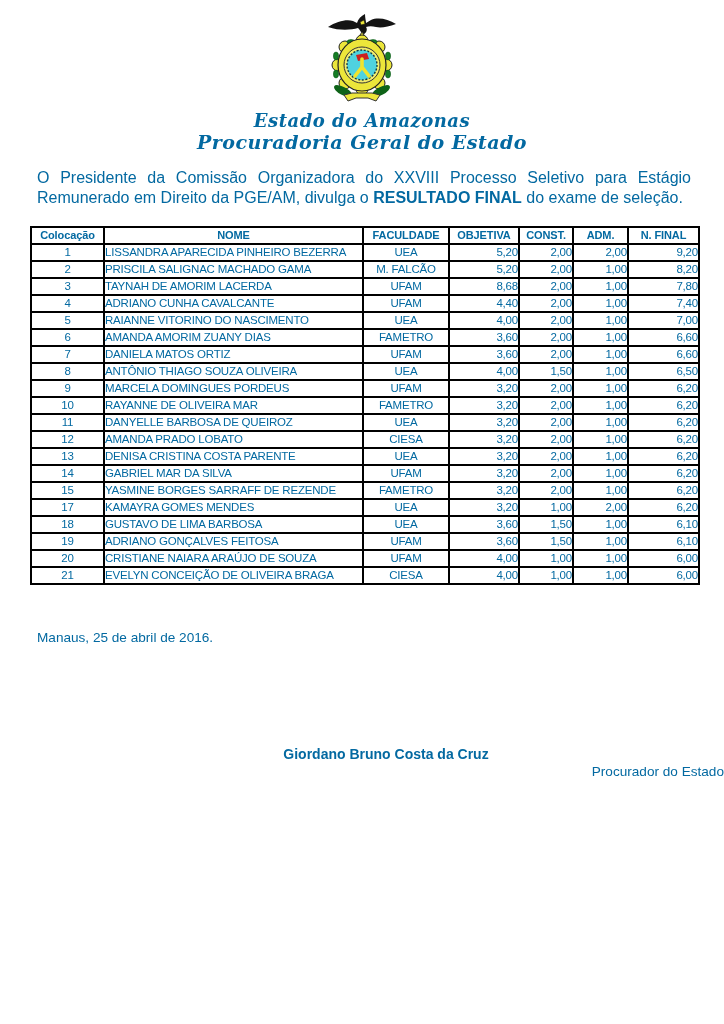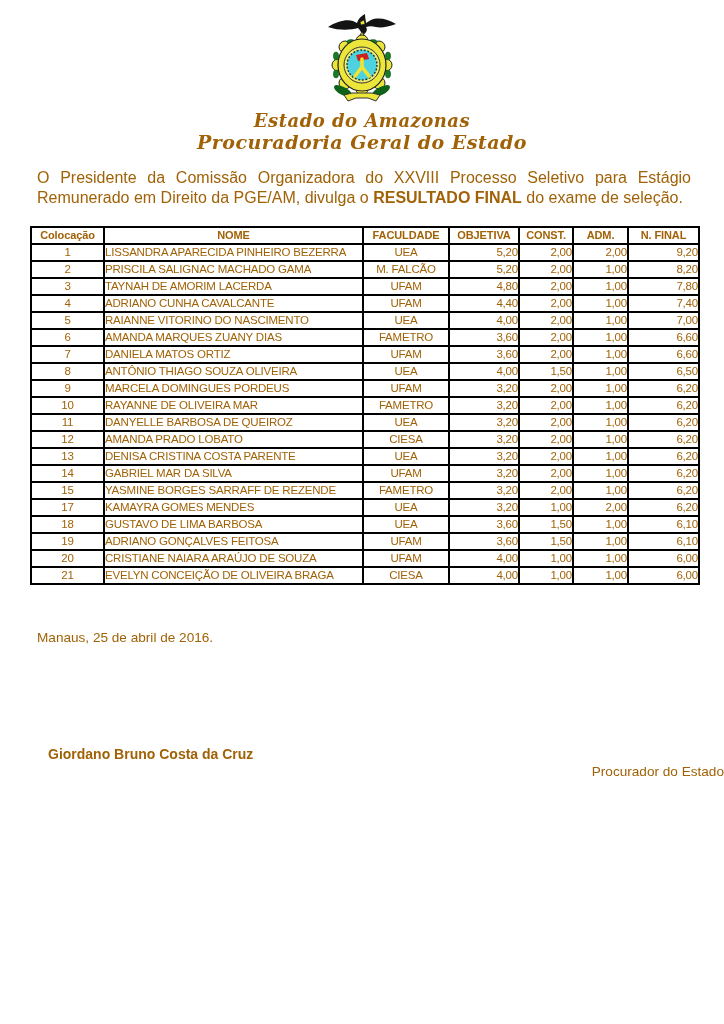--- a/index.html
+++ b/index.html
@@ -2,21 +2,21 @@
 <html lang="pt"><head>
 <meta charset="utf-8">
 <style>
   html,body{margin:0;padding:0;background:#fff;}
   .page{
     position:relative;
     width:724px;height:1024px;
     background:#ffffff;
     overflow:hidden;
     font-family:"Liberation Sans",sans-serif;
-    color:#a16207;
+    color:#0369a1;
   }
   .logo-wrap{padding-top:12px;text-align:center;}
   .org-line1{
     text-align:center;
     font-family:"DejaVu Serif",serif;
     font-style:italic;font-weight:bold;
     font-size:18px;line-height:21px;
     letter-spacing:.5px;
     margin-top:2px;
   }
@@ -62,21 +62,21 @@
   td.c-nome{text-align:left;padding-left:7px;}
   td.c-faculdade{text-align:center;}
   td.c-objetiva,td.c-constit,td.c-adm,td.c-final{text-align:right;padding-right:9px;}
   th.c-nome,th.c-colocacao,th.c-faculdade{text-align:center;}
   .date-line{
     margin:44px 0 6px 37px;
     font-size:13.6px;line-height:17px;
   }
   .sig-name{
     margin-top:100px;
-    text-align:left;
+    text-align:center;
     font-size:14px;font-weight:bold;line-height:17px;padding-left:48px;
   }
   .sig-title{
     text-align:right;
     font-size:13.6px;line-height:18px;
   }
 </style>
 </head>
 <body>
 
@@ -168,21 +168,21 @@
           <td class="c-faculdade">M. FALCÃO</td>
           <td class="c-objetiva">5,20</td>
           <td class="c-constit">2,00</td>
           <td class="c-adm">1,00</td>
           <td class="c-final">8,20</td>
         </tr>
         <tr>
           <td class="c-colocacao">3</td>
           <td class="c-nome">TAYNAH DE AMORIM LACERDA</td>
           <td class="c-faculdade">UFAM</td>
-          <td class="c-objetiva">4,80</td>
+          <td class="c-objetiva">8,68</td>
           <td class="c-constit">2,00</td>
           <td class="c-adm">1,00</td>
           <td class="c-final">7,80</td>
         </tr>
         <tr>
           <td class="c-colocacao">4</td>
           <td class="c-nome">ADRIANO CUNHA CAVALCANTE</td>
           <td class="c-faculdade">UFAM</td>
           <td class="c-objetiva">4,40</td>
           <td class="c-constit">2,00</td>
@@ -193,21 +193,21 @@
           <td class="c-colocacao">5</td>
           <td class="c-nome">RAIANNE VITORINO DO NASCIMENTO</td>
           <td class="c-faculdade">UEA</td>
           <td class="c-objetiva">4,00</td>
           <td class="c-constit">2,00</td>
           <td class="c-adm">1,00</td>
           <td class="c-final">7,00</td>
         </tr>
         <tr>
           <td class="c-colocacao">6</td>
-          <td class="c-nome">AMANDA MARQUES ZUANY DIAS</td>
+          <td class="c-nome">AMANDA AMORIM ZUANY DIAS</td>
           <td class="c-faculdade">FAMETRO</td>
           <td class="c-objetiva">3,60</td>
           <td class="c-constit">2,00</td>
           <td class="c-adm">1,00</td>
           <td class="c-final">6,60</td>
         </tr>
         <tr>
           <td class="c-colocacao">7</td>
           <td class="c-nome">DANIELA MATOS ORTIZ</td>
           <td class="c-faculdade">UFAM</td>

